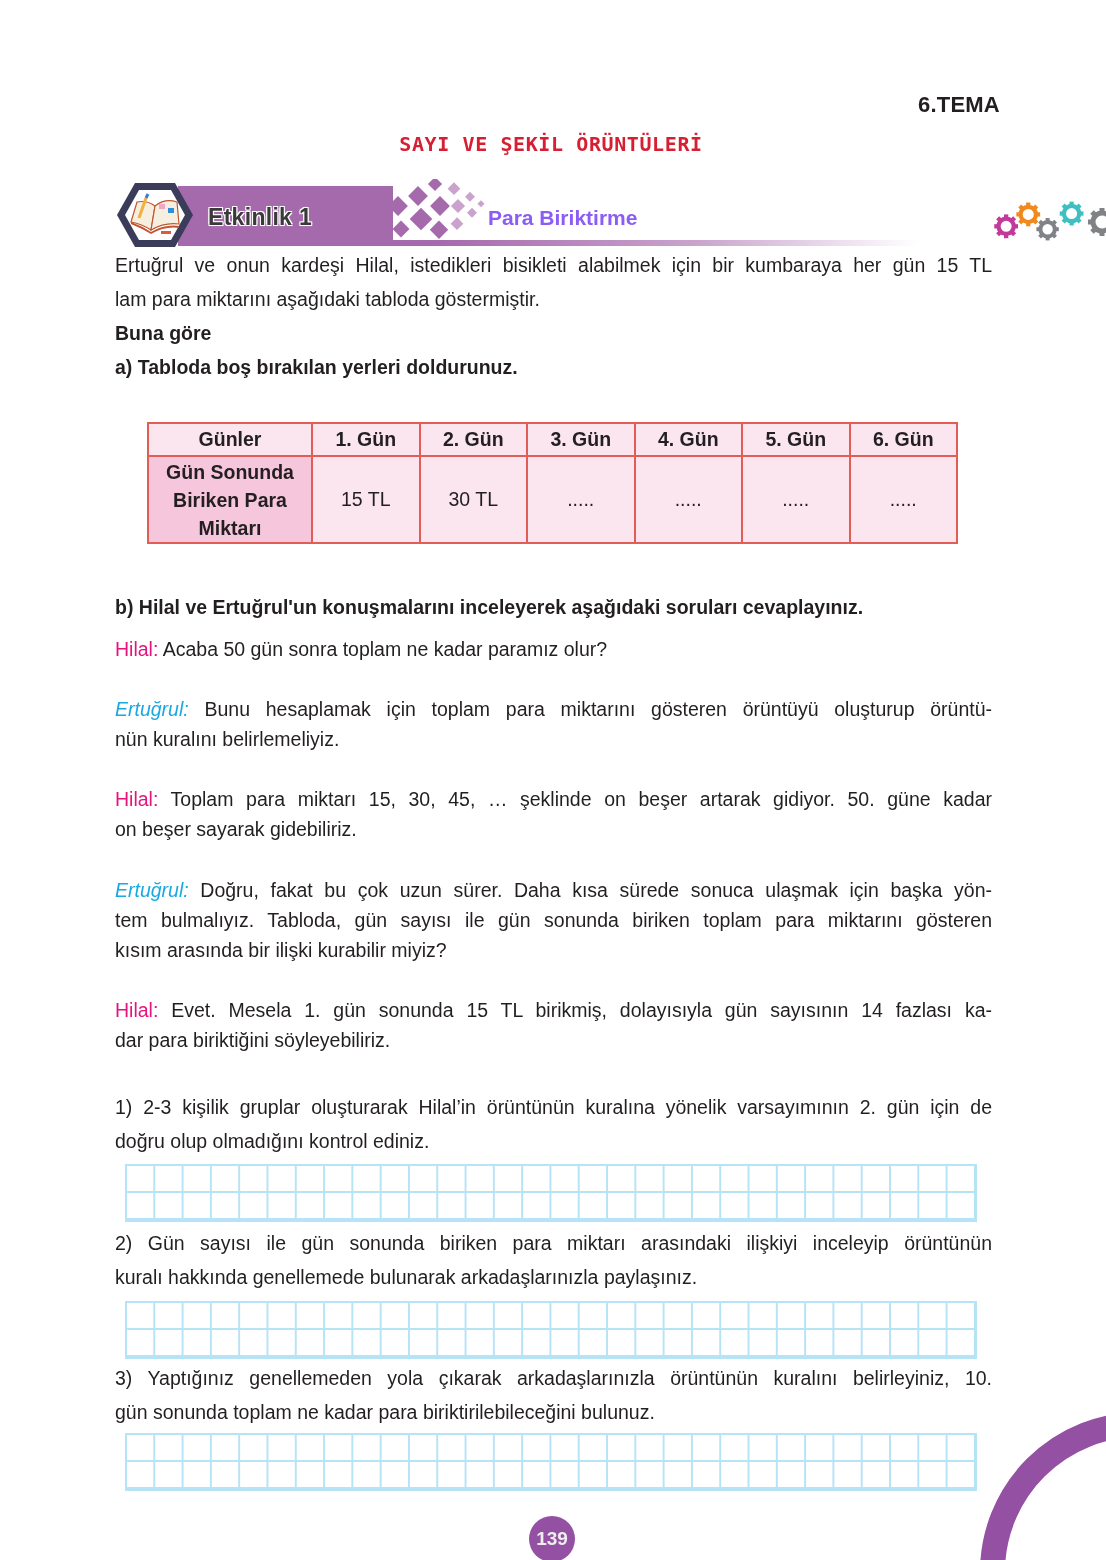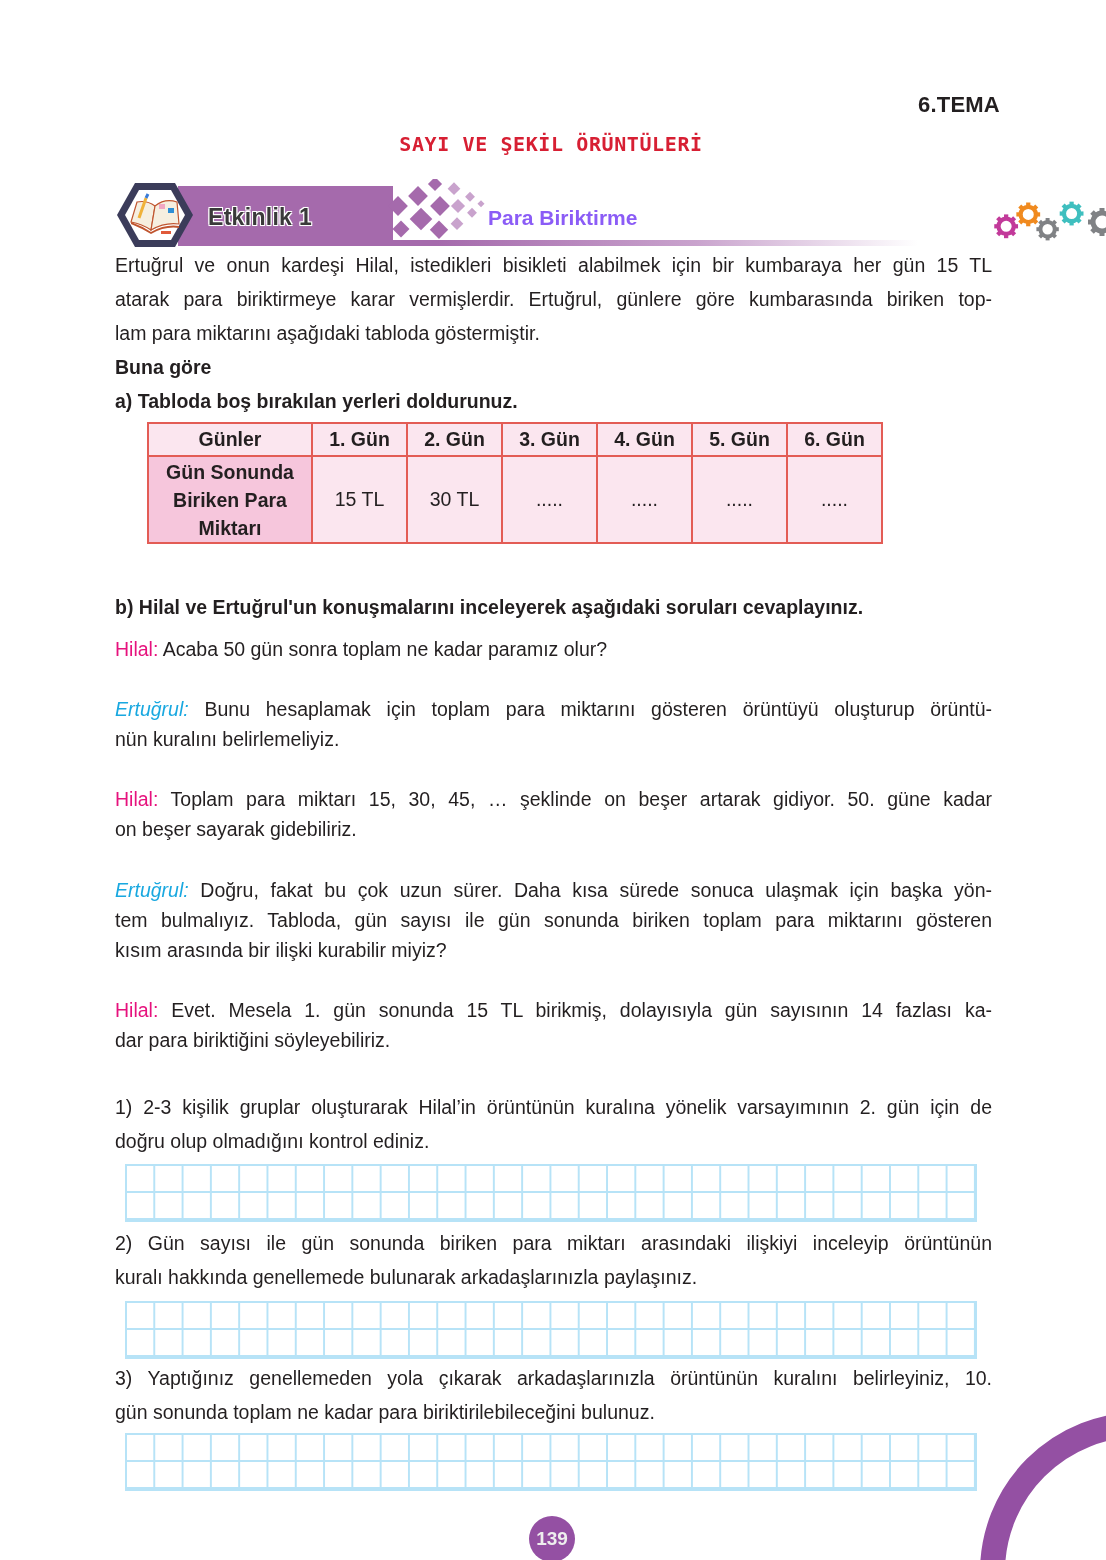--- a/index.html
+++ b/index.html
@@ -23,21 +23,21 @@
   .gears { left: 990px; top: 158px; width: 116px; height: 52px; }
 
   
   .para { left: 115px; width: 877px; font-size: 19.5px; line-height: 34px; }
   .line { display: block; text-align: justify; text-align-last: justify; white-space: nowrap; }
   .line.last { text-align-last: left; }
   .bold { font-weight: bold; }
 
   .caption { left: 147px; top: 394px; font-size: 19.5px; color: #231f20; }
 
-  table.data { position: absolute; left: 147px; top: 422px; width: 736px; border-collapse: collapse; font-size: 19.5px; }
+  table.data { position: absolute; left: 147px; top: 422px; width: 811px; border-collapse: collapse; font-size: 19.5px; }
   table.data td, table.data th { border: 2px solid #e35c55; text-align: center; color: #231f20; }
   table.data tr.head th { height: 33px; font-weight: bold; background: #fbe6ef; }
   table.data th.rowhead { background: #f6c6dc; font-weight: bold; width: 164px; }
   table.data tr.vals td { height: 86px; background: #fbe6ef; font-weight: normal; }
   table.data tr.vals th.rowhead { line-height: 28px; padding-top: 1px; margin-top: 20px; }
 
   .dialogue { left: 115px; width: 877px; font-size: 19.5px; line-height: 30px; }
   .spk-hilal { color: #e6127d; }
   .spk-ertugrul { color: #19a8e0; font-style: italic; }
 
@@ -120,21 +120,20 @@
     <use href="#gear" x="16" y="32" stroke="#c23a9a" transform="scale(0.85) translate(3,6)"></use>
     <use href="#gear" x="40" y="20" stroke="#f08a1f" transform="scale(0.85) translate(5,4)"></use>
     <use href="#gear" x="60" y="36" stroke="#808285" transform="scale(0.8) translate(12,8)"></use>
     <use href="#gear" x="82" y="20" stroke="#3fbfbf" transform="scale(0.85) translate(14,3)"></use>
     <use href="#gear" x="112" y="28" stroke="#808285" transform="scale(1) translate(0,0)"></use>
   </svg>
 </div>
 
 <div class="abs para" style="top: 212px;">
   <span class="line">Ertuğrul ve onun kardeşi Hilal, istedikleri bisikleti alabilmek için bir kumbaraya her gün 15 TL</span>
-  <span class="line">atarak para biriktirmeye karar vermişlerdir. Ertuğrul, günlere göre kumbarasında biriken top-</span>
   <span class="line last">lam para miktarını aşağıdaki tabloda göstermiştir.</span>
   <span class="line last bold">Buna göre</span>
   <span class="line last bold">a) Tabloda boş bırakılan yerleri doldurunuz.</span>
 </div>
 
 <div class="abs caption">Tablo: Günlere Göre Gün Sonunda Biriken Para Miktarı</div>
 <table class="data">
   <tbody>
       <tr class="head">
     <th class="rowhead">Günler</th>

